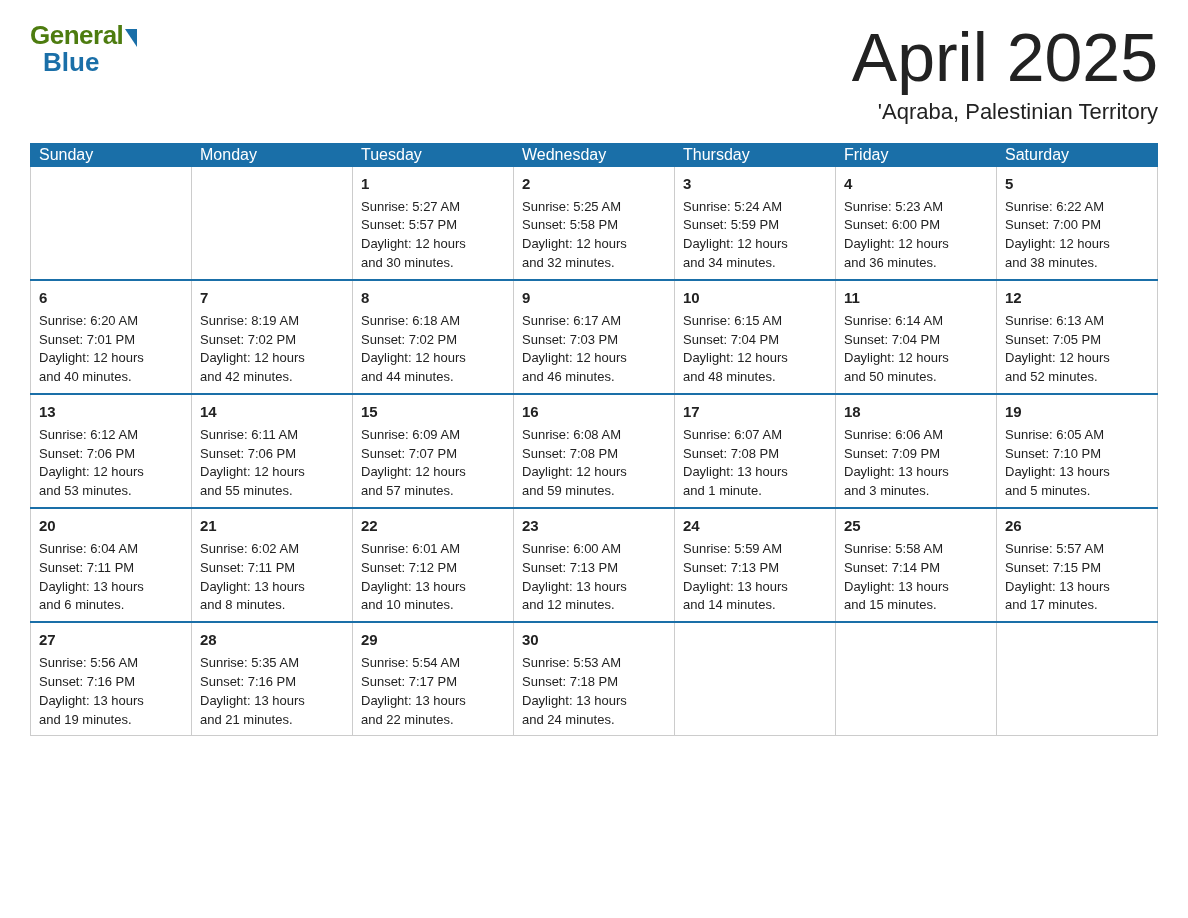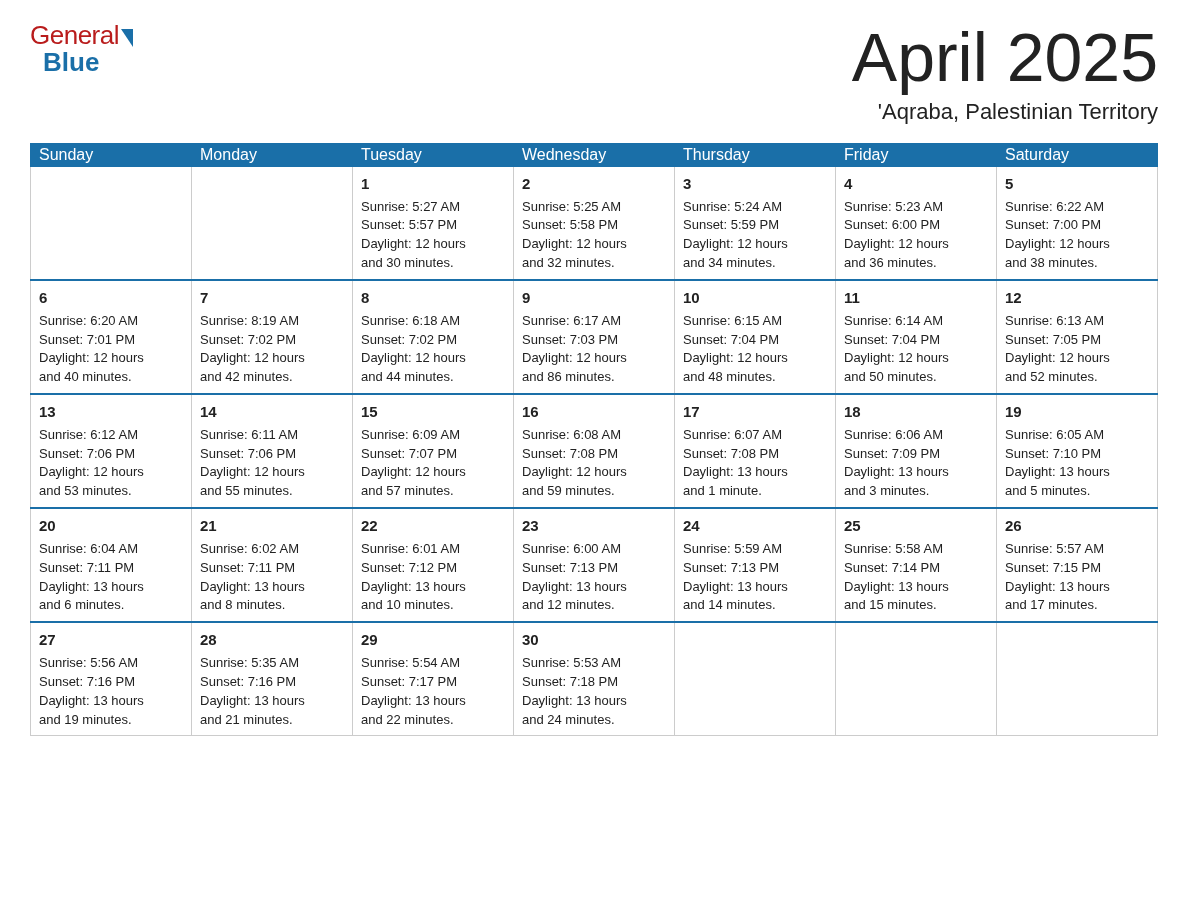--- a/index.html
+++ b/index.html
@@ -20,22 +20,22 @@
       display: flex;
       flex-direction: column;
       align-items: flex-start;
     }
     .logo-top {
       display: flex;
       align-items: center;
     }
     .logo-general {
       font-size: 26px;
-      font-weight: normal;
-      color: #b91c1c;
+      font-weight: bold;
+      color: #4d7c0f;
       letter-spacing: -0.5px;
     }
     .logo-triangle {
       width: 0;
       height: 0;
       border-left: 12px solid transparent;
       border-right: 0px solid transparent;
       border-top: 18px solid #1a6fa8;
       margin-left: 2px;
       margin-top: 4px;
@@ -189,21 +189,21 @@
           <div>Sunrise: 6:18 AM</div>
           <div>Sunset: 7:02 PM</div>
           <div>Daylight: 12 hours</div>
           <div>and 44 minutes.</div>
         </td>
         <td>
           <span class="day-num">9</span>
           <div>Sunrise: 6:17 AM</div>
           <div>Sunset: 7:03 PM</div>
           <div>Daylight: 12 hours</div>
-          <div>and 86 minutes.</div>
+          <div>and 46 minutes.</div>
         </td>
         <td>
           <span class="day-num">10</span>
           <div>Sunrise: 6:15 AM</div>
           <div>Sunset: 7:04 PM</div>
           <div>Daylight: 12 hours</div>
           <div>and 48 minutes.</div>
         </td>
         <td>
           <span class="day-num">11</span>

